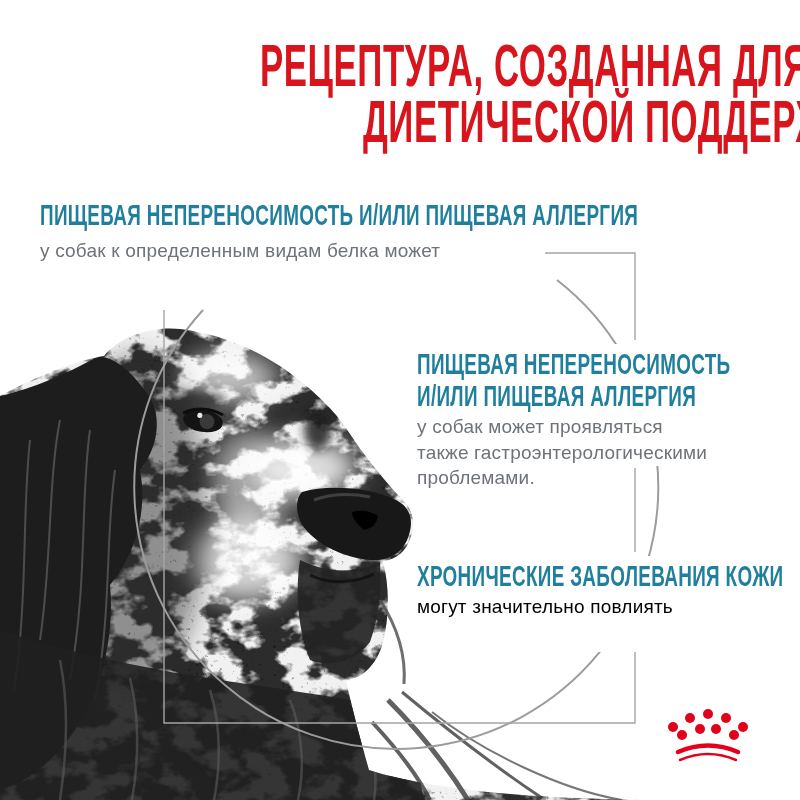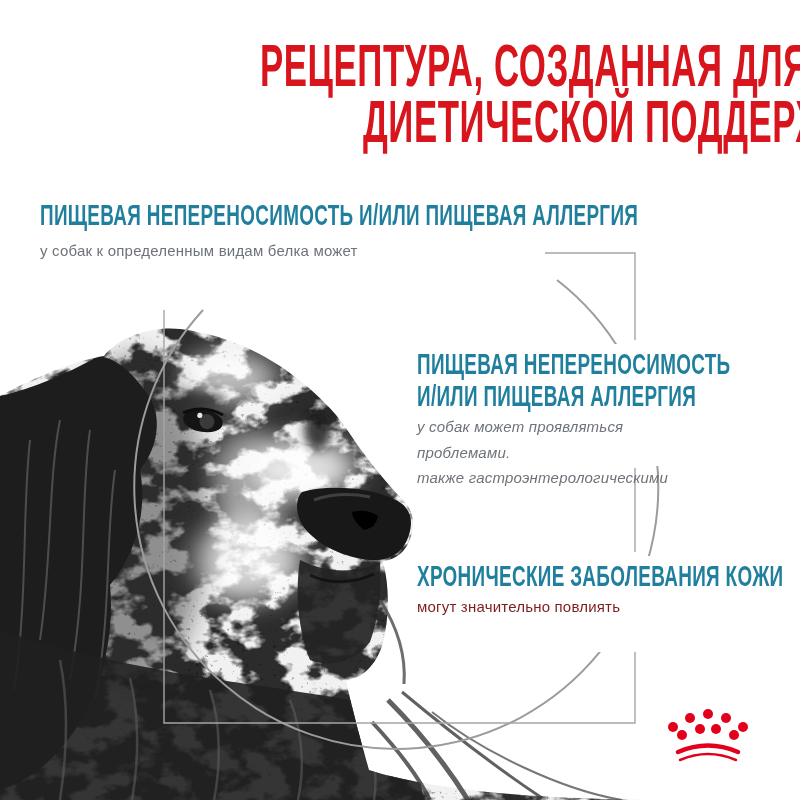--- a/index.html
+++ b/index.html
@@ -8,24 +8,24 @@
   .abs{position:absolute;}
   svg{display:block;}
   
   .title{position:absolute;left:0;top:38px;width:800px;text-align:center;z-index:4;}
   .title-inner{display:inline-block;transform:scaleX(0.58);transform-origin:50% 0;
                font-size:60px;line-height:56px;font-weight:700;letter-spacing:1px;white-space:nowrap;}
   
   .co-h{position:absolute;z-index:4;font-weight:700;font-size:30px;line-height:32px;
         letter-spacing:0.5px;white-space:nowrap;transform:scaleX(0.63);transform-origin:left top;}
   
-  .co-b{position:absolute;z-index:4;font-size:15px;letter-spacing:0.2px;white-space:nowrap;}
+  .co-b{position:absolute;z-index:4;font-size:19px;letter-spacing:0.2px;white-space:nowrap;}
   .co-b div{white-space:nowrap;}
   #c1-body{line-height:27.5px;}
-  #c2-body{line-height:25.5px;font-style:italic;}
+  #c2-body{line-height:25.5px;}
   #c3-body{line-height:25px;}
   #dog-svg{left:0;top:0;z-index:1;}
   #lines-svg{left:0;top:0;z-index:2;}
   #logo-svg{left:658px;top:702px;z-index:3;}
 </style>
 </head>
 <body>
 
 <div id="poster">
 
@@ -167,24 +167,24 @@
   <div class="co-b" id="c1-body" style="left:40px;top:237px;color:#6e737a;">
     <div>у собак к определенным видам белка может</div>
   </div>
 
   <div class="co-h" style="left:417px;top:348px;color:#1f7f9d;">
     <div>ПИЩЕВАЯ НЕПЕРЕНОСИМОСТЬ</div>
     <div>И/ИЛИ ПИЩЕВАЯ АЛЛЕРГИЯ</div>
   </div>
   <div class="co-b" id="c2-body" style="left:417px;top:414px;color:#6e737a;">
     <div>у собак может проявляться</div>
+    <div>также гастроэнтерологическими</div>
     <div>проблемами.</div>
-    <div>также гастроэнтерологическими</div>
   </div>
 
   <div class="co-h" style="left:417px;top:560px;color:#1f7f9d;">
     <div>ХРОНИЧЕСКИЕ ЗАБОЛЕВАНИЯ КОЖИ</div>
   </div>
-  <div class="co-b" id="c3-body" style="left:417px;top:594px;color:#7f1d1d;">
+  <div class="co-b" id="c3-body" style="left:417px;top:594px;color:#000000;">
     <div>могут значительно повлиять</div>
   </div>
 
 </div>
 
 </body></html>

